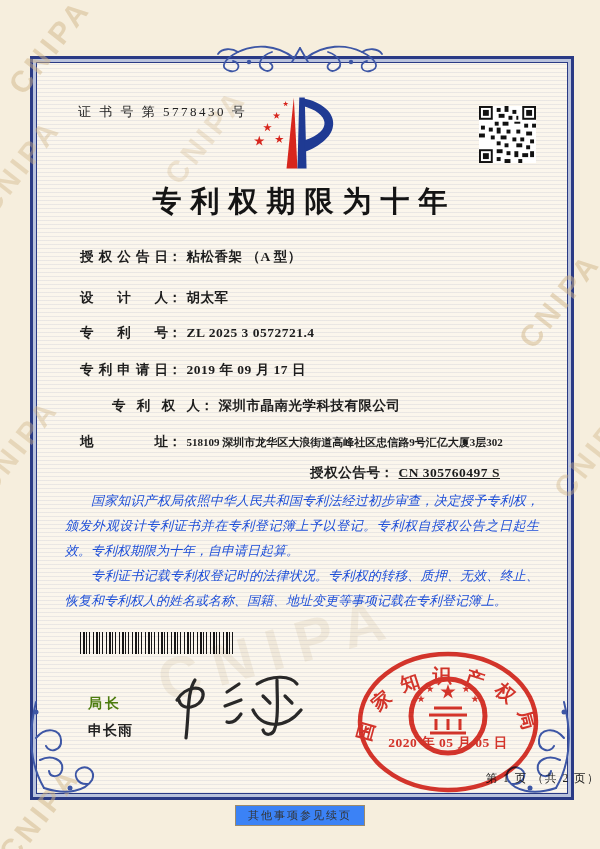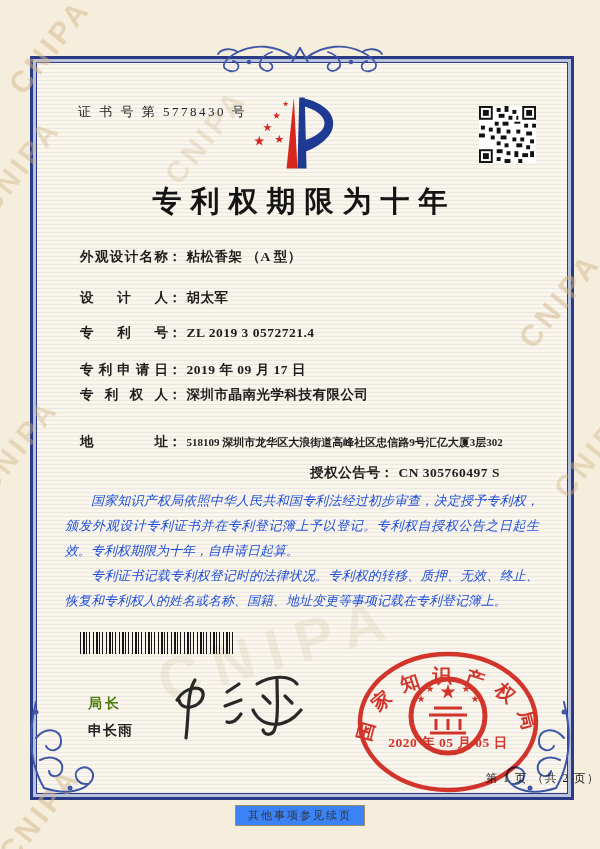--- a/index.html
+++ b/index.html
@@ -59,21 +59,21 @@
     position:absolute;left:80px;width:462px;z-index:4;
     font-size:13.5px;font-weight:600;color:#1d1d1d;white-space:nowrap;
   }
   .f-label{
     display:inline-block;width:88px;
     text-align:justify;text-align-last:justify;
   }
   .f-colon{display:inline-block;}
   .f-value{margin-left:5px;letter-spacing:.5px;}
   .frow.r-address .f-value{font-size:11px;letter-spacing:0;}
-  .pair2{position:absolute;left:230px;top:0;}
+  .pair2{position:absolute;left:230px;top:0;text-decoration:underline;}
   .pair2 .f-label{width:70px;}
   .body-text{
     position:absolute;left:65px;top:489px;width:474px;z-index:4;
     font-size:13px;line-height:1.92;color:#1d4ed8;
     font-style:italic;font-weight:500;
     text-align:justify;
   }
   .body-text p{margin:0;text-indent:2em;}
   .barcode{
     position:absolute;left:80px;top:632px;width:156px;height:22px;z-index:4;
@@ -214,32 +214,32 @@
       <rect x="26" y="23" width="2" height="3"></rect>
     <rect x="9" y="26" width="2" height="2"></rect>
       <rect x="13" y="27" width="3" height="2"></rect>
       <rect x="20" y="27" width="2" height="2"></rect>
   </g>
 </svg>
 
 <div class="title">专利权期限为十年</div>
 
 <div class="frow" style="top:248px;">
-  <span class="f-label">外观设计名称</span><span class="f-colon">：</span><span class="f-value">粘松香架 （A 型）</span>
+  <span class="f-label">授权公告日</span><span class="f-colon">：</span><span class="f-value">粘松香架 （A 型）</span>
 </div>
 <div class="frow" style="top:289px;">
   <span class="f-label">设 计 人</span><span class="f-colon">：</span><span class="f-value">胡太军</span>
 </div>
 <div class="frow" style="top:324px;">
-  <span class="f-label">专 利 号</span><span class="f-colon">：</span><span class="f-value">ZL 2019 3 0572721.4</span>
+  <span class="f-label">专 利 号</span><span class="f-colon">：</span><span class="f-value">ZL 2025 3 0572721.4</span>
 </div>
 <div class="frow" style="top:361px;">
   <span class="f-label">专利申请日</span><span class="f-colon">：</span><span class="f-value">2019 年 09 月 17 日</span>
 </div>
-<div class="frow" style="top:386px;">
+<div class="frow" style="top:397px;margin-left:32px;">
   <span class="f-label">专 利 权 人</span><span class="f-colon">：</span><span class="f-value">深圳市晶南光学科技有限公司</span>
 </div>
 <div class="frow r-address" style="top:433px;">
   <span class="f-label">地 址</span><span class="f-colon">：</span><span class="f-value">518109 深圳市龙华区大浪街道高峰社区忠信路9号汇亿大厦3层302</span>
 </div>
 <div class="frow" style="top:464px;">
   <span class="pair2">
     <span class="f-label">授权公告号</span><span class="f-colon">：</span><span class="f-value">CN 305760497 S</span>
   </span>
 </div>

